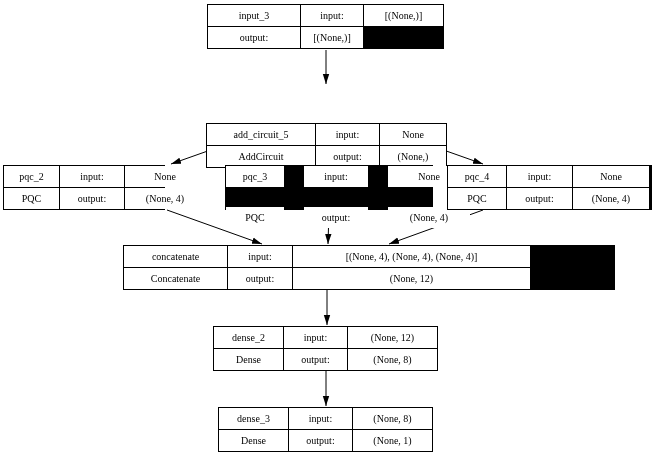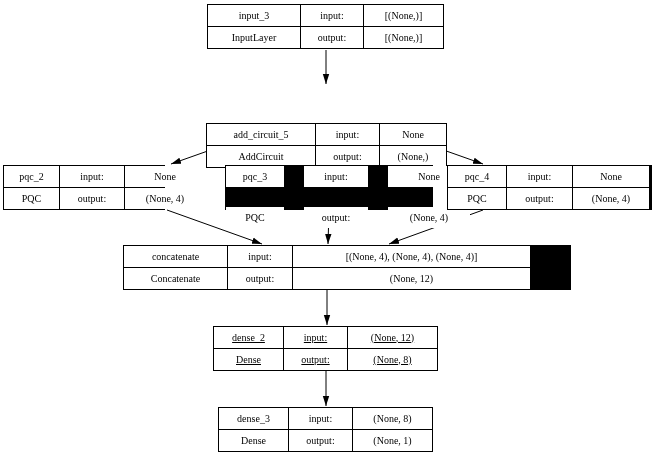--- a/index.html
+++ b/index.html
@@ -64,21 +64,20 @@
     <line x1="329" y1="210" x2="328" y2="244" stroke="#000" stroke-width="1" marker-end="url(#arrow)"></line>
     <line x1="483" y1="210" x2="389" y2="244" stroke="#000" stroke-width="1" marker-end="url(#arrow)"></line>
     <line x1="327" y1="290" x2="327" y2="325" stroke="#000" stroke-width="1" marker-end="url(#arrow)"></line>
     <line x1="326" y1="371" x2="326" y2="406" stroke="#000" stroke-width="1" marker-end="url(#arrow)"></line>
   </svg>
 
   <div class="node" style="left:207px;top:4px;width:237px;grid-template-columns:92px 62px 79px;">
     <div class="cell">input_3</div>
     <div class="cell">input:</div>
     <div class="cell">[(None,)]</div>
-    <div class="cell">InputLayer</div>
     <div class="cell">output:</div>
     <div class="cell">[(None,)]</div>
   </div>
 
   <div class="node" style="left:206px;top:85px;width:241px;grid-template-columns:108px 63px 66px;margin-top:38px;">
     <div class="cell">add_circuit_5</div>
     <div class="cell">input:</div>
     <div class="cell">None</div>
     <div class="cell">AddCircuit</div>
     <div class="cell">output:</div>
@@ -105,30 +104,30 @@
 
   <div class="node" style="left:447px;top:165px;width:242px;grid-template-columns:58px 65px 76px;">
     <div class="cell">pqc_4</div>
     <div class="cell">input:</div>
     <div class="cell">None</div>
     <div class="cell">PQC</div>
     <div class="cell">output:</div>
     <div class="cell">(None, 4)</div>
   </div>
 
-  <div class="node" style="left:123px;top:245px;width:448px;grid-template-columns:103px 64px 237px;">
+  <div class="node" style="left:123px;top:245px;width:492px;grid-template-columns:103px 64px 237px;">
     <div class="cell">concatenate</div>
     <div class="cell">input:</div>
     <div class="cell">[(None, 4), (None, 4), (None, 4)]</div>
     <div class="cell">Concatenate</div>
     <div class="cell">output:</div>
     <div class="cell">(None, 12)</div>
   </div>
 
-  <div class="node" style="left:213px;top:326px;width:225px;grid-template-columns:69px 63px 89px;text-decoration:underline;">
+  <div class="node" style="left:213px;top:326px;width:225px;grid-template-columns:69px 63px 89px;">
     <div class="cell">dense_2</div>
     <div class="cell">input:</div>
     <div class="cell">(None, 12)</div>
     <div class="cell">Dense</div>
     <div class="cell">output:</div>
     <div class="cell">(None, 8)</div>
   </div>
 
   <div class="node" style="left:218px;top:407px;width:215px;grid-template-columns:69px 63px 79px;">
     <div class="cell">dense_3</div>

